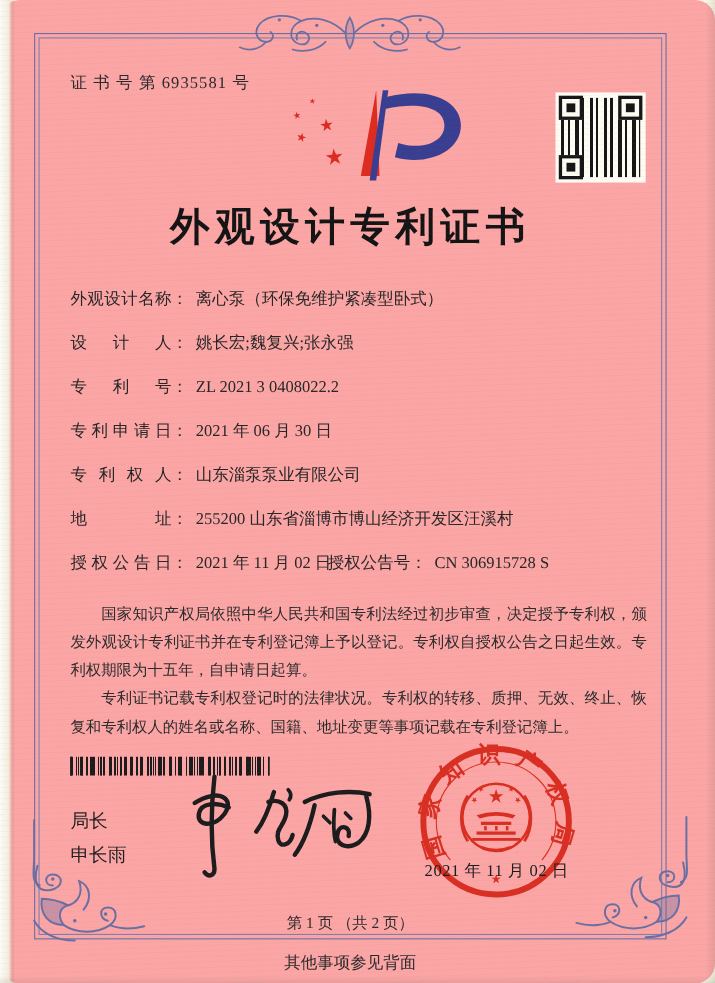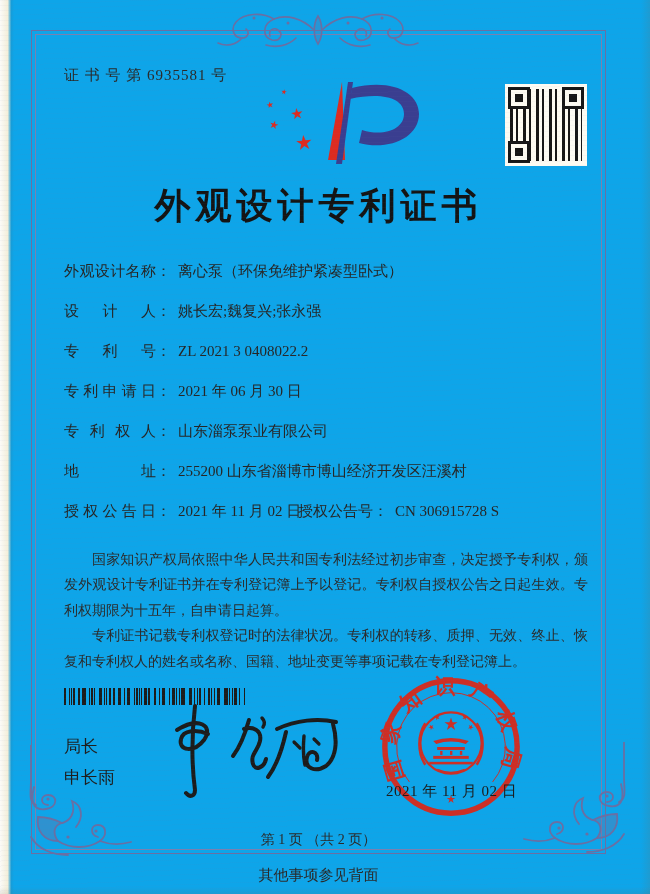--- a/index.html
+++ b/index.html
@@ -2,21 +2,21 @@
 <html><head>
 <meta charset="utf-8">
 <style>
   html,body{margin:0;padding:0;}
   body{
     width:650px;height:894px;position:relative;overflow:hidden;
     background:#fcf8e7;
     font-family:"Liberation Serif","DejaVu Serif",serif;
     color:#262626;
   }
-  .paper{position:absolute;inset:0;background:#0ea5e9;}
+  .paper{position:absolute;inset:0;background:#fca5a5;border-radius:18px;}
   
   .paper::after{
     content:"";position:absolute;inset:0;pointer-events:none;
     background:repeating-linear-gradient(178deg, rgba(120,112,160,0.045) 0 1px, transparent 1px 5px);
   }
   .edge-left{position:absolute;left:0;top:0;bottom:0;width:14px;
     background:linear-gradient(90deg,#fbfbf8 0%,#f3eeda 55%, rgba(90,88,70,0.10) 80%, rgba(0,0,0,0) 100%);}
   .edge-right{position:absolute;right:0;top:0;bottom:0;width:10px;
     background:linear-gradient(270deg, rgba(110,105,85,0.16), rgba(0,0,0,0) 90%);}
   .edge-bottom{position:absolute;left:0;right:0;bottom:0;height:8px;

